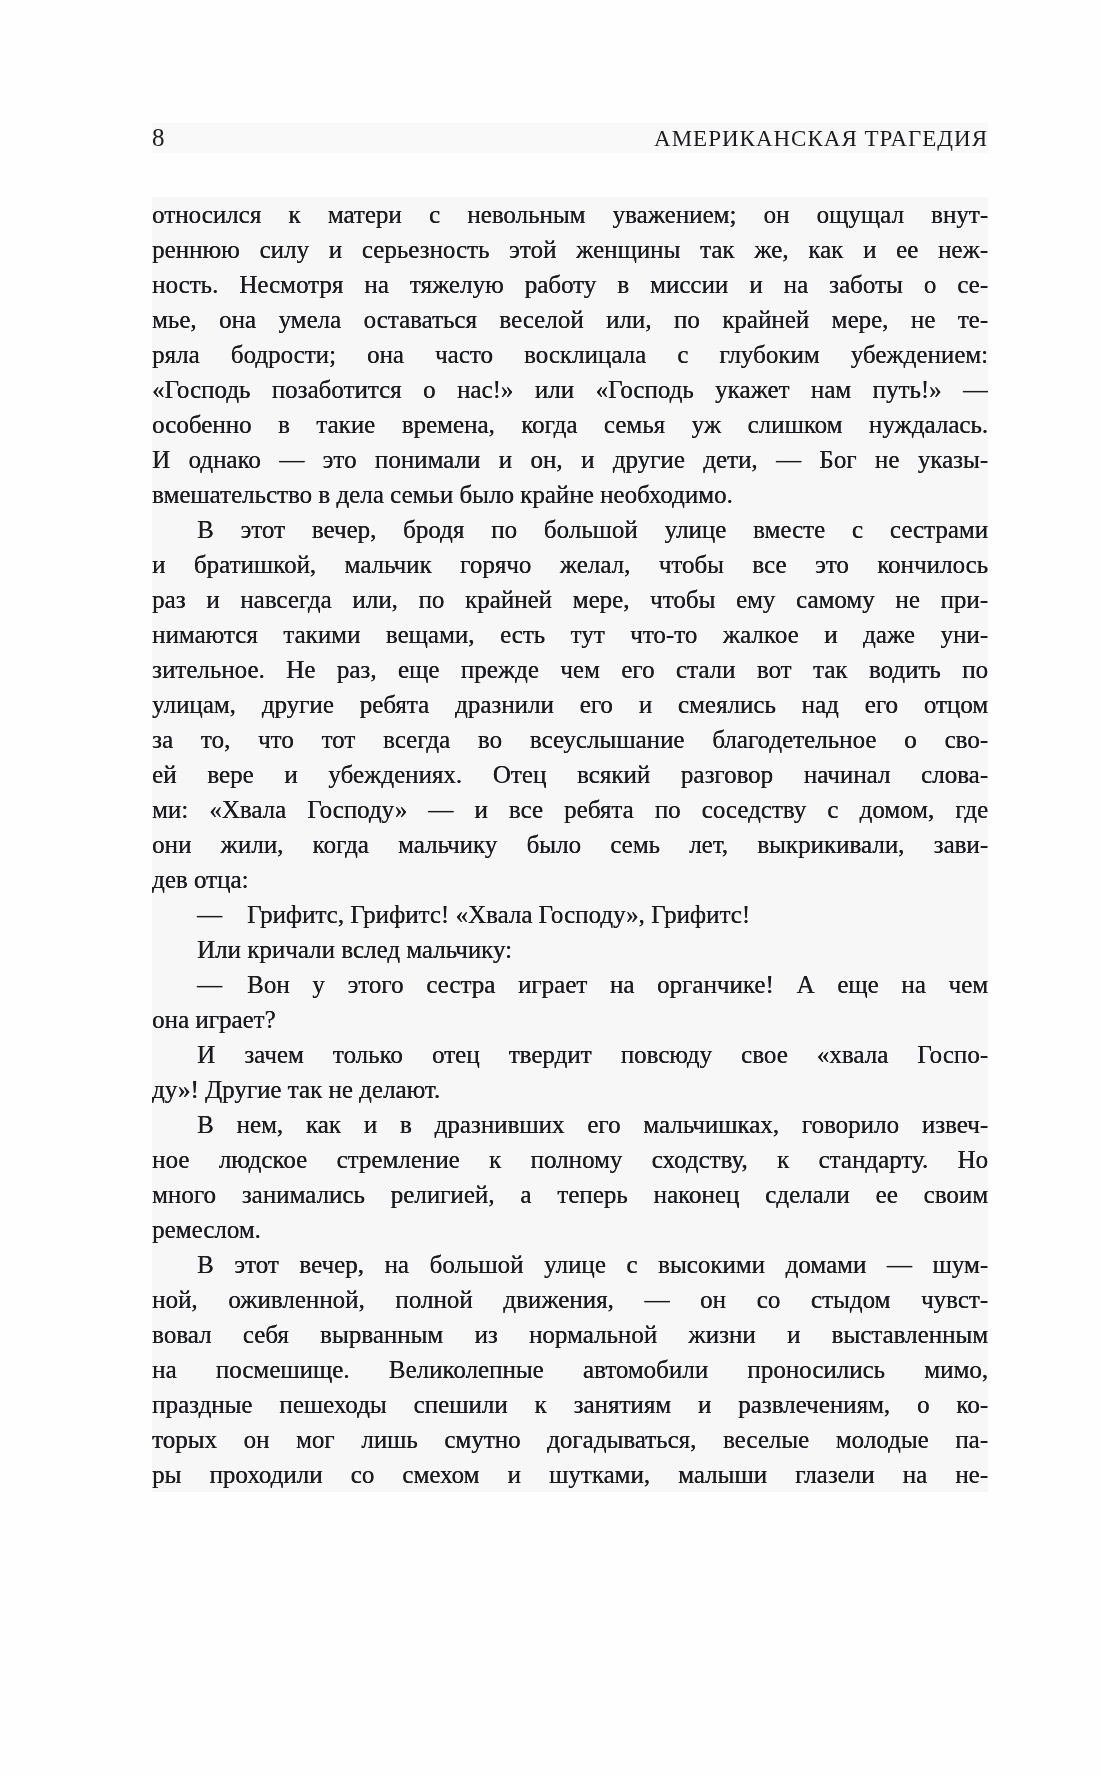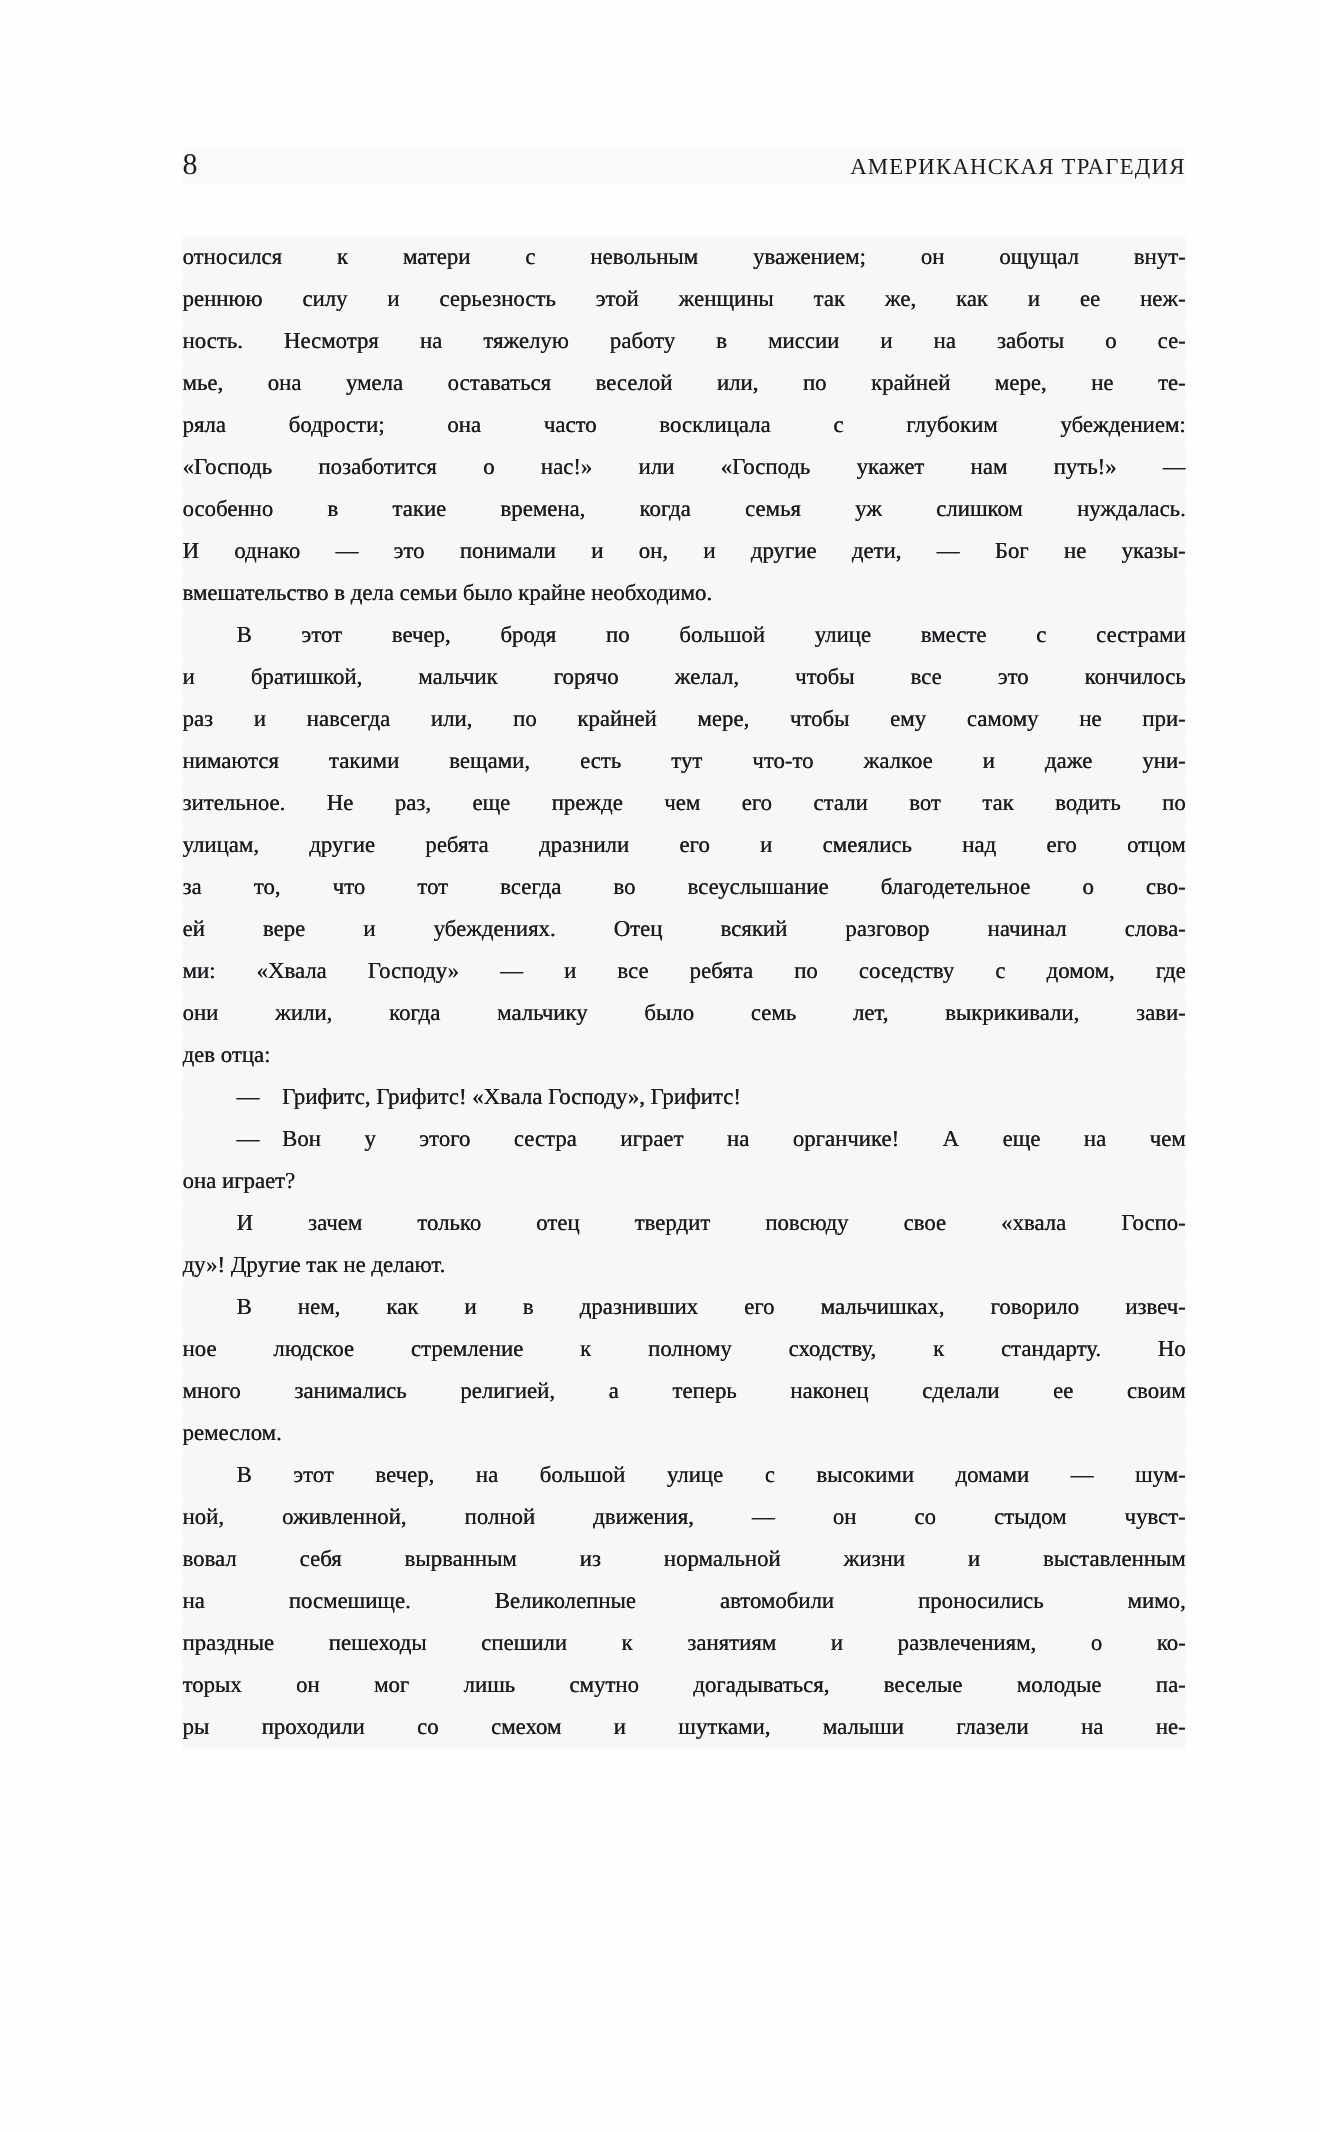--- a/index.html
+++ b/index.html
@@ -13,27 +13,27 @@
     margin:0 auto;
   }
   .header{
     position:absolute;left:152px;top:123px;width:836px;
     display:flex;justify-content:space-between;align-items:baseline;
     font-size:24px;line-height:30px;height:30px;
     background:rgba(0,0,0,0.018);
   }
   .pagenum{font-size:25px;}
   .running-title{
-    font-size:19px;
+    font-size:23px;
     letter-spacing:1px;
     text-transform:none;
   }
   .body-block{
     position:absolute;left:152px;top:197px;width:836px;
-    font-size:19px;
+    font-size:25px;
   }
   .line{
     height:35px;line-height:35px;
     text-align:justify;
     text-align-last:justify;
     background:rgba(0,0,0,0.028);
     overflow:hidden;
     text-shadow:0.3px 0 0 currentColor;
   }
   .line.end{
@@ -67,20 +67,21 @@
       <div class="line">раз и навсегда или, по крайней мере, чтобы ему самому не при-</div>
       <div class="line">нимаются такими вещами, есть тут что-то жалкое и даже уни-</div>
       <div class="line">зительное. Не раз, еще прежде чем его стали вот так водить по</div>
       <div class="line">улицам, другие ребята дразнили его и смеялись над его отцом</div>
       <div class="line">за то, что тот всегда во всеуслышание благодетельное о сво-</div>
       <div class="line">ей вере и убеждениях. Отец всякий разговор начинал слова-</div>
       <div class="line">ми: «Хвала Господу» — и все ребята по соседству с домом, где</div>
       <div class="line">они жили, когда мальчику было семь лет, выкрикивали, зави-</div>
       <div class="line end">дев отца:</div>
       <div class="line indent end">— Грифитс, Грифитс! «Хвала Господу», Грифитс!</div>
+      <div class="line indent end">Или кричали вслед мальчику:</div>
       <div class="line indent">— Вон у этого сестра играет на органчике! А еще на чем</div>
       <div class="line end">она играет?</div>
       <div class="line indent">И зачем только отец твердит повсюду свое «хвала Госпо-</div>
       <div class="line end">ду»! Другие так не делают.</div>
       <div class="line indent">В нем, как и в дразнивших его мальчишках, говорило извеч-</div>
       <div class="line">ное людское стремление к полному сходству, к стандарту. Но</div>
       <div class="line">много занимались религией, а теперь наконец сделали ее своим</div>
       <div class="line end">ремеслом.</div>
       <div class="line indent">В этот вечер, на большой улице с высокими домами — шум-</div>
       <div class="line">ной, оживленной, полной движения, — он со стыдом чувст-</div>

